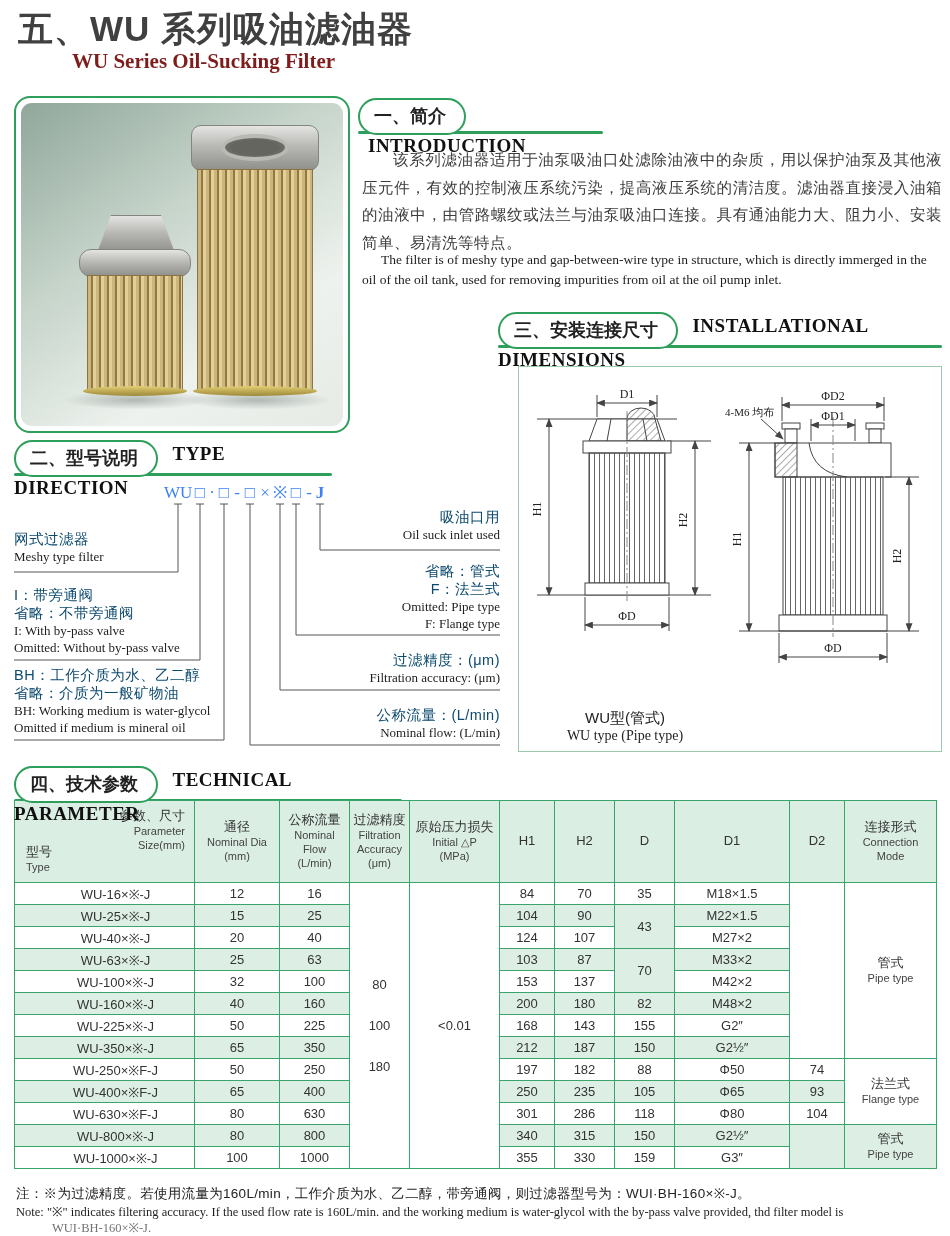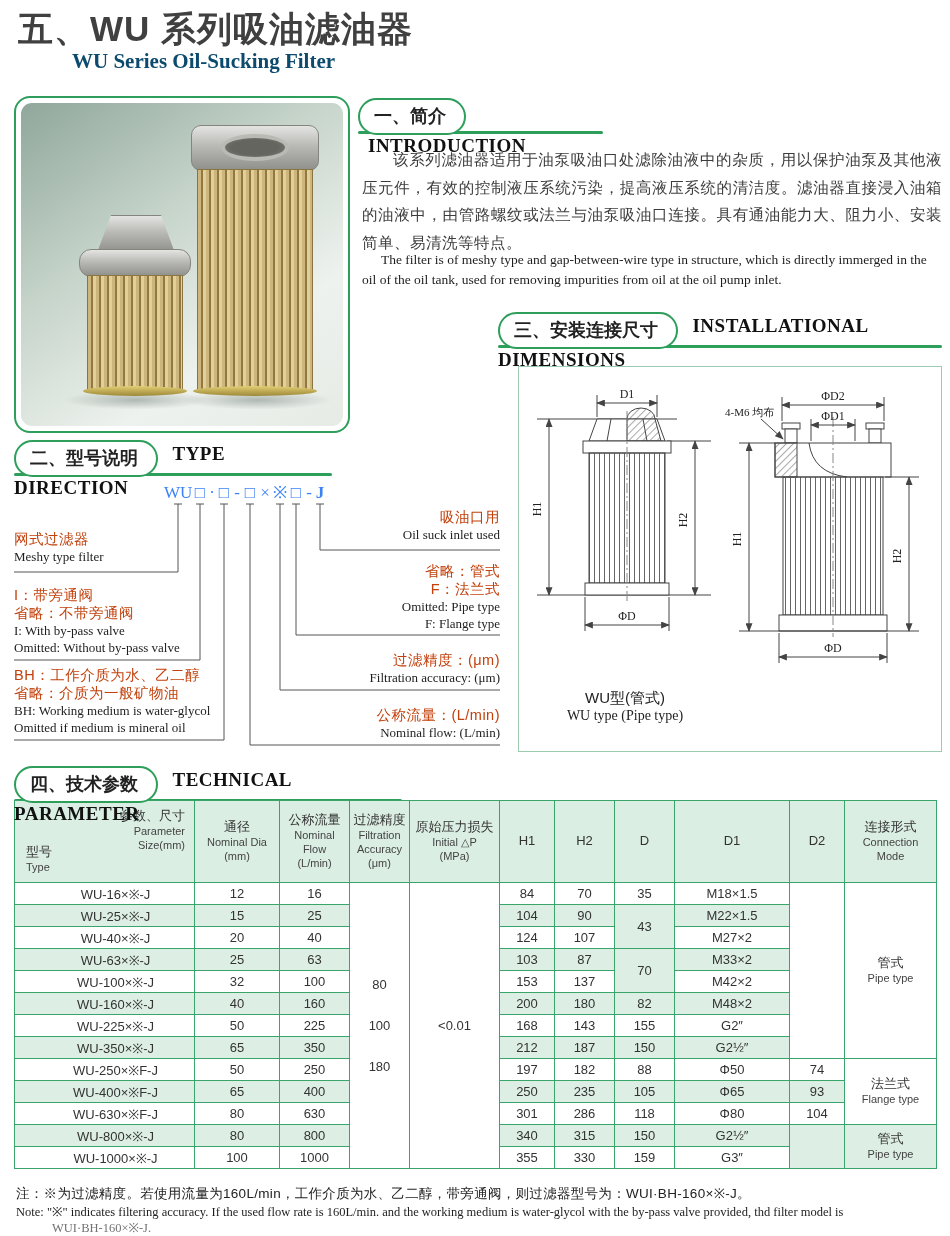--- a/index.html
+++ b/index.html
@@ -2,21 +2,21 @@
 <html><head>
 <meta charset="utf-8">
 <style>
   html,body{margin:0;padding:0;background:#fff;}
   #page{position:relative;width:950px;height:1236px;background:#fff;overflow:hidden;
         font-family:"Liberation Sans",sans-serif;color:#222;}
   .abs{position:absolute;}
 
   
   .title-zh{left:18px;top:6px;font-size:35px;font-weight:bold;color:#404040;letter-spacing:1px;}
-  .title-en{left:72px;top:49px;font-size:21px;font-weight:bold;color:#0c4a6e;
+  .title-en{left:72px;top:49px;font-size:21px;font-weight:bold;color:#7f1d1d;
             font-family:"Liberation Serif",serif;}
 
   
   .sec{height:40px;}
   .sec-line{position:absolute;left:0;right:0;bottom:4px;height:3px;background:#2e9e5b;border-radius:2px;}
   .sec-pill{position:relative;display:inline-block;border:2px solid #2e9e5b;border-radius:19px;
             padding:4px 18px 5px 14px;font-size:18px;font-weight:600;color:#222;background:#fff;z-index:1;}
   .sec-en{position:relative;font-family:"Liberation Serif",serif;font-weight:bold;font-size:19px;
           color:#111;margin-left:10px;vertical-align:4px;z-index:1;letter-spacing:.5px;}
 
@@ -45,31 +45,31 @@
 
   
   .intro-zh{left:362px;top:146px;width:580px;font-size:15.5px;line-height:1.78;color:#3c3c3c;
             text-align:justify;text-indent:2em;letter-spacing:.5px;}
   .intro-en{left:362px;top:250px;width:580px;font-size:13.5px;line-height:1.5;color:#1d1d1d;
             font-family:"Liberation Serif",serif;text-indent:1.4em;}
 
   
   .dims-box{left:518px;top:366px;width:424px;height:386px;border:1px solid #9ccbb0;box-sizing:border-box;background:#fff;}
   .dims-caption{position:absolute;text-align:center;color:#222;}
-  .dims-caption .zh{display:block;font-size:15px;}
+  .dims-caption .zh{display:block;font-size:15px;margin-top:20px;}
   .dims-caption .en{display:block;font-size:14px;font-family:"Liberation Serif",serif;}
   svg text{font-family:"Liberation Serif",serif;font-size:12px;fill:#222;}
 
   
   .td-wrap{left:14px;top:478px;width:486px;height:292px;}
   .td-code{position:absolute;left:150px;top:2px;display:flex;align-items:baseline;
            font-family:"Liberation Serif",serif;font-size:17px;color:#3b82f6;}
   .td-code span{display:inline-block;text-align:center;}
   .lbl{position:absolute;}
-  .lbl .zh{display:block;font-size:14.5px;color:#c2410c;line-height:18px;letter-spacing:.5px;}
+  .lbl .zh{display:block;font-size:14.5px;color:#0c4a6e;line-height:18px;letter-spacing:.5px;}
   .lbl .en{display:block;font-size:13px;color:#1d1d1d;line-height:17px;font-family:"Liberation Serif",serif;}
   .lbl-r{text-align:right;right:0;width:246px;}
   .lbl-l{left:0;width:240px;}
 
   
   .tech-table{position:absolute;left:14px;top:800px;width:922px;border-collapse:collapse;table-layout:fixed;}
   .tech-table th,.tech-table td{border:1px solid #3aa56a;padding:0;text-align:center;
         vertical-align:middle;font-weight:normal;}
   .tech-table thead tr{height:82px;}
   .tech-table thead th{background:#dbeee3;}

